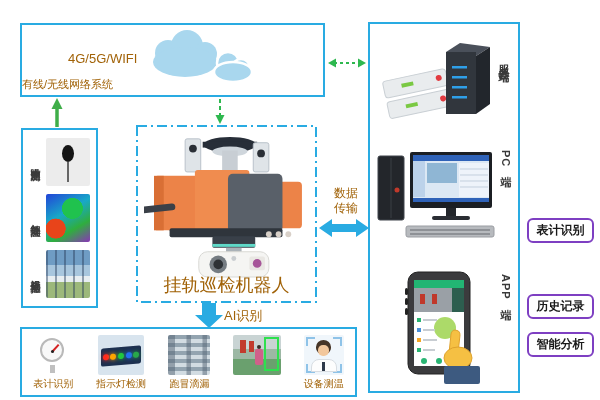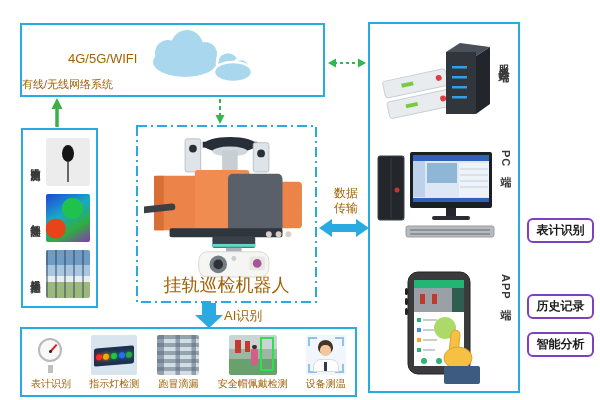--- a/index.html
+++ b/index.html
@@ -268,21 +268,20 @@
       <span class="lbl">跑冒滴漏</span>
     </div>
     <div class="ai-item">
       <div class="thumb a-thumb helmet-bg">
         <div class="red-a"></div>
         <div class="red-b"></div>
         <div class="worker-head"></div>
         <div class="worker"></div>
         <div class="det-box"></div>
       </div>
-      <span class="lbl">安全帽佩戴检测</span>
     </div>
     <div class="ai-item">
       <div class="thumb a-thumb face-bg">
         <span class="fc fc-tl"></span>
         <span class="fc fc-tr"></span>
         <span class="fc fc-bl"></span>
         <span class="fc fc-br"></span>
         <div class="hair"></div>
         <div class="face"></div>
         <div class="shoulders"></div>

